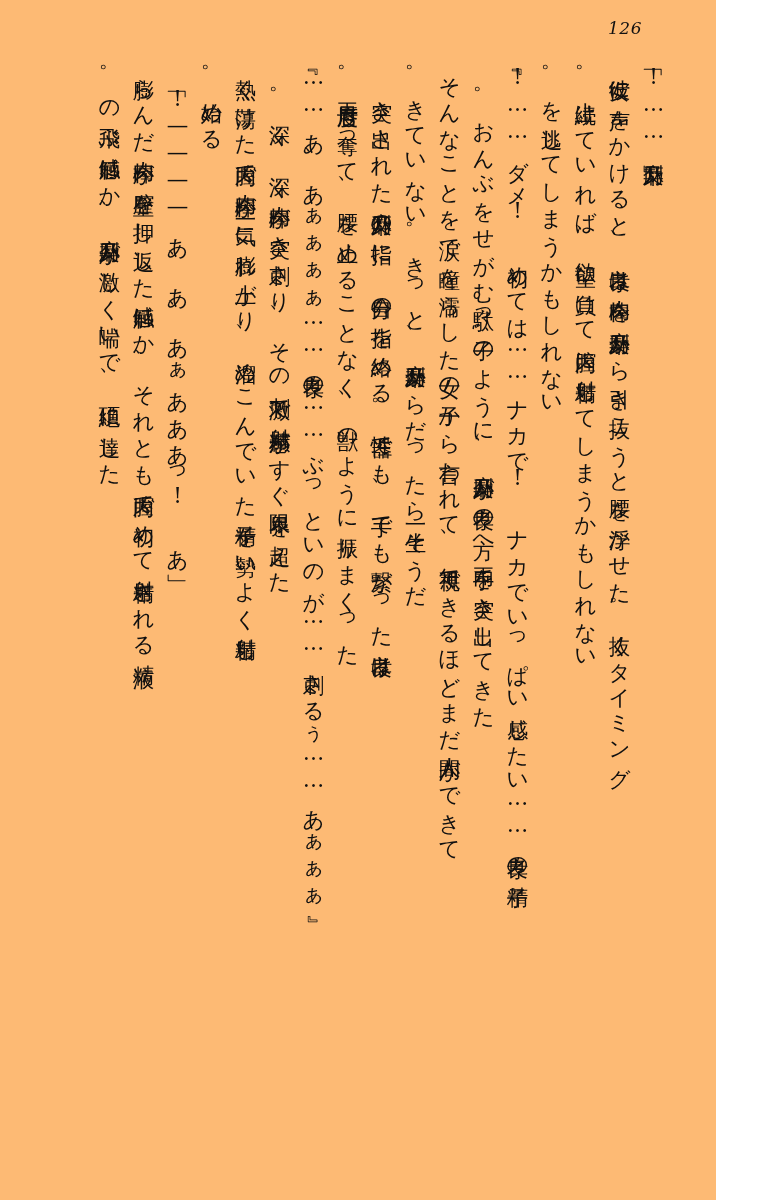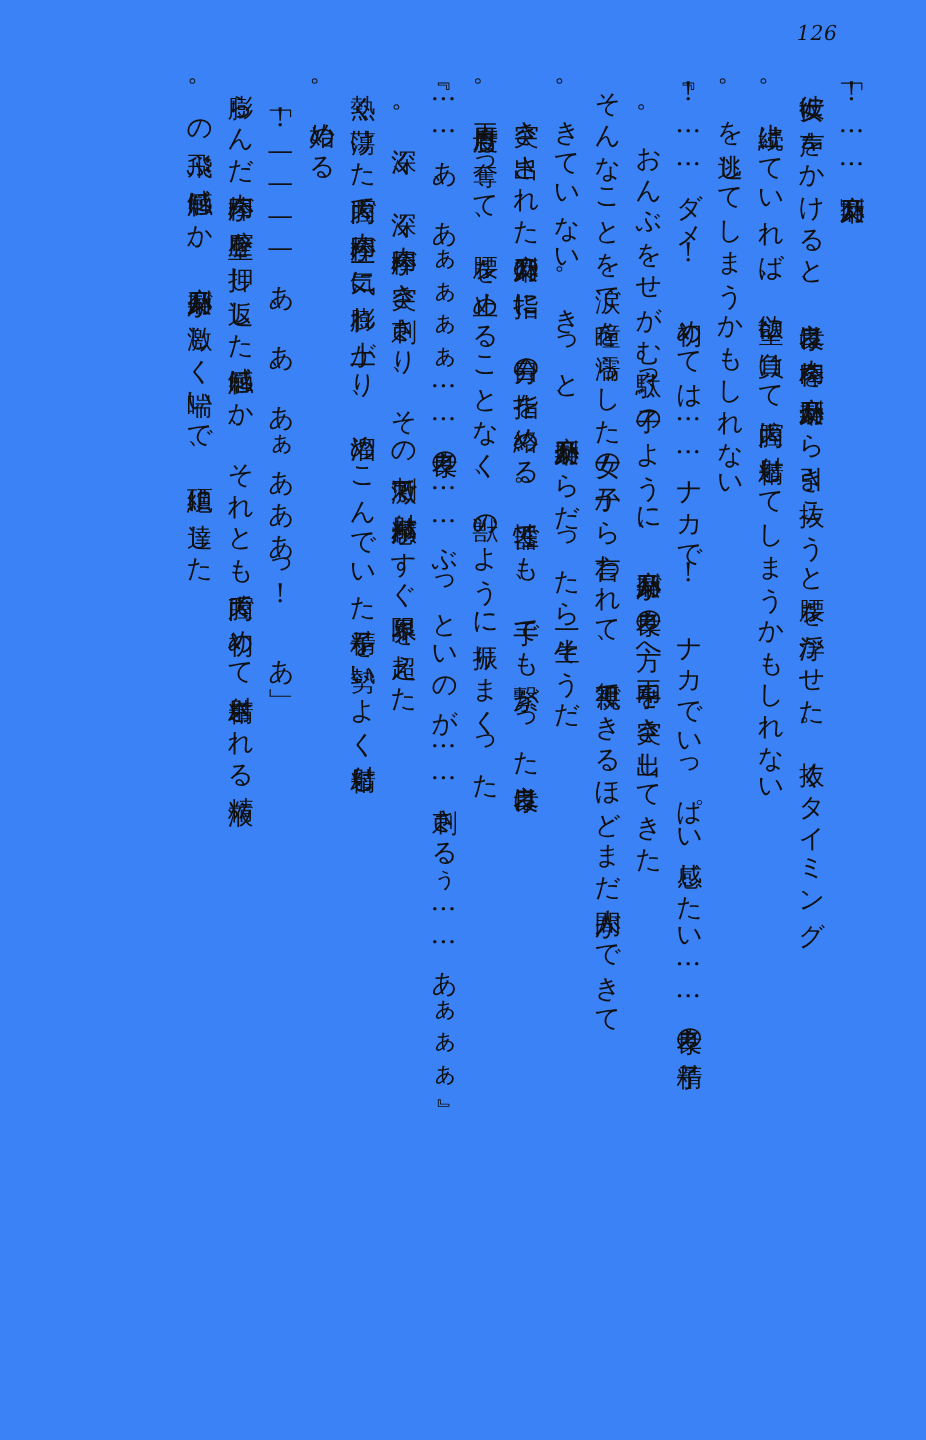--- a/index.html
+++ b/index.html
@@ -2,23 +2,23 @@
 <html><head>
 <meta charset="utf-8">
 <style>
   html, body {
     margin: 0;
     padding: 0;
     background: #ffffff;
   }
   .page {
     position: relative;
-    width: 772px;
+    width: 716px;
     height: 1200px;
-    background: #3b82f6;
+    background: #fdba74;
     overflow: hidden;
     font-family: "DejaVu Serif", "Liberation Serif", serif;
     color: #0a0a0a;
   }
   .page-number {
     position: absolute;
     top: 18px;
     right: 74px;
     font-family: "DejaVu Serif", "Liberation Serif", serif;
     font-style: italic;

